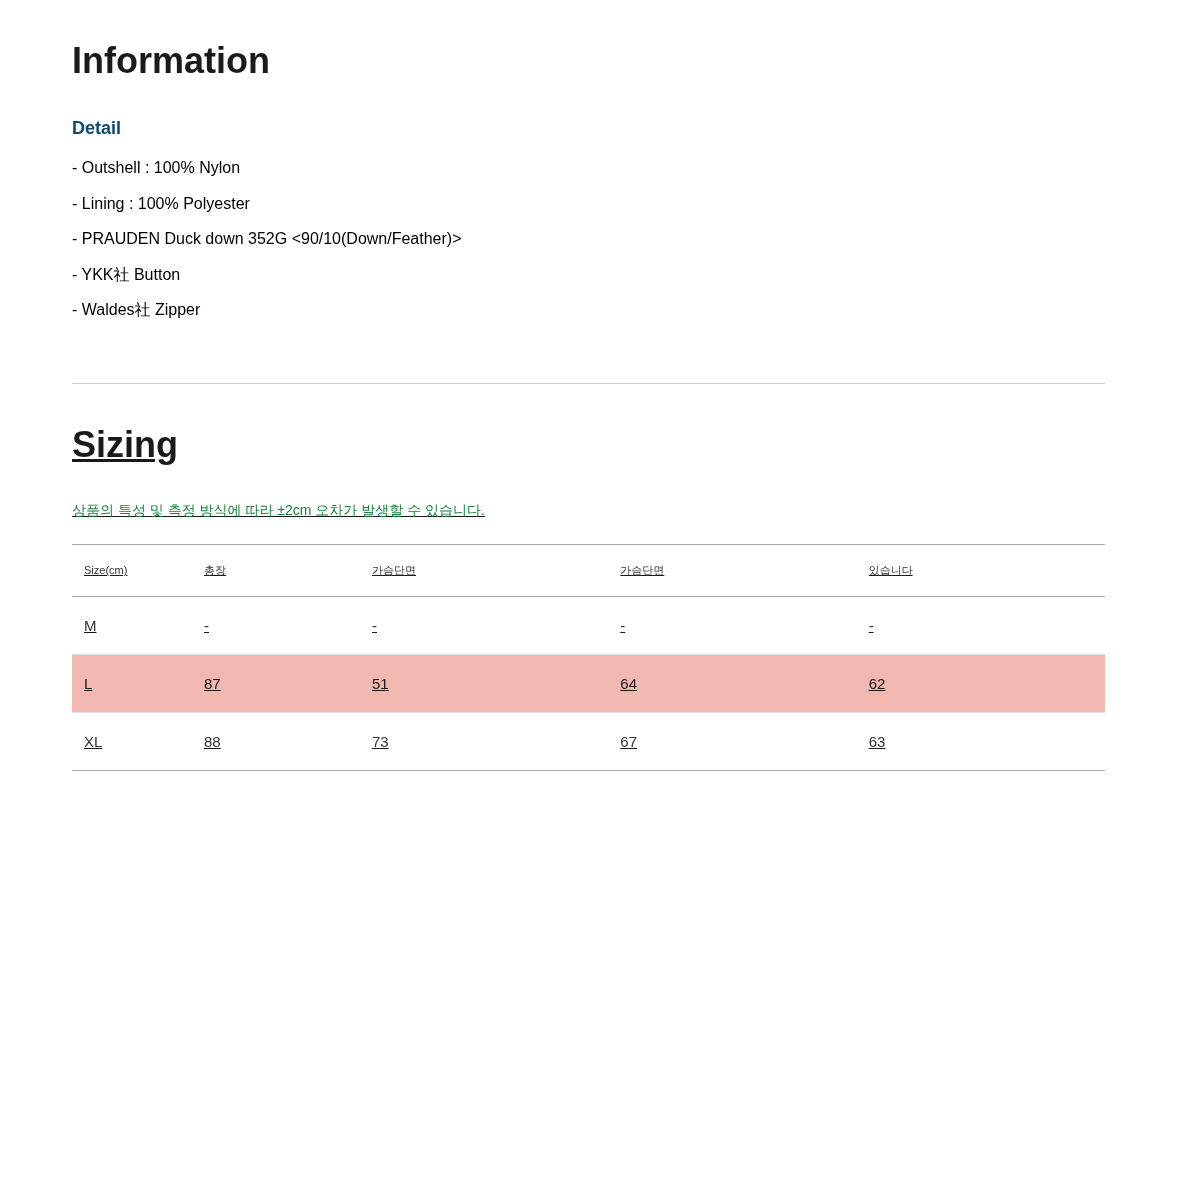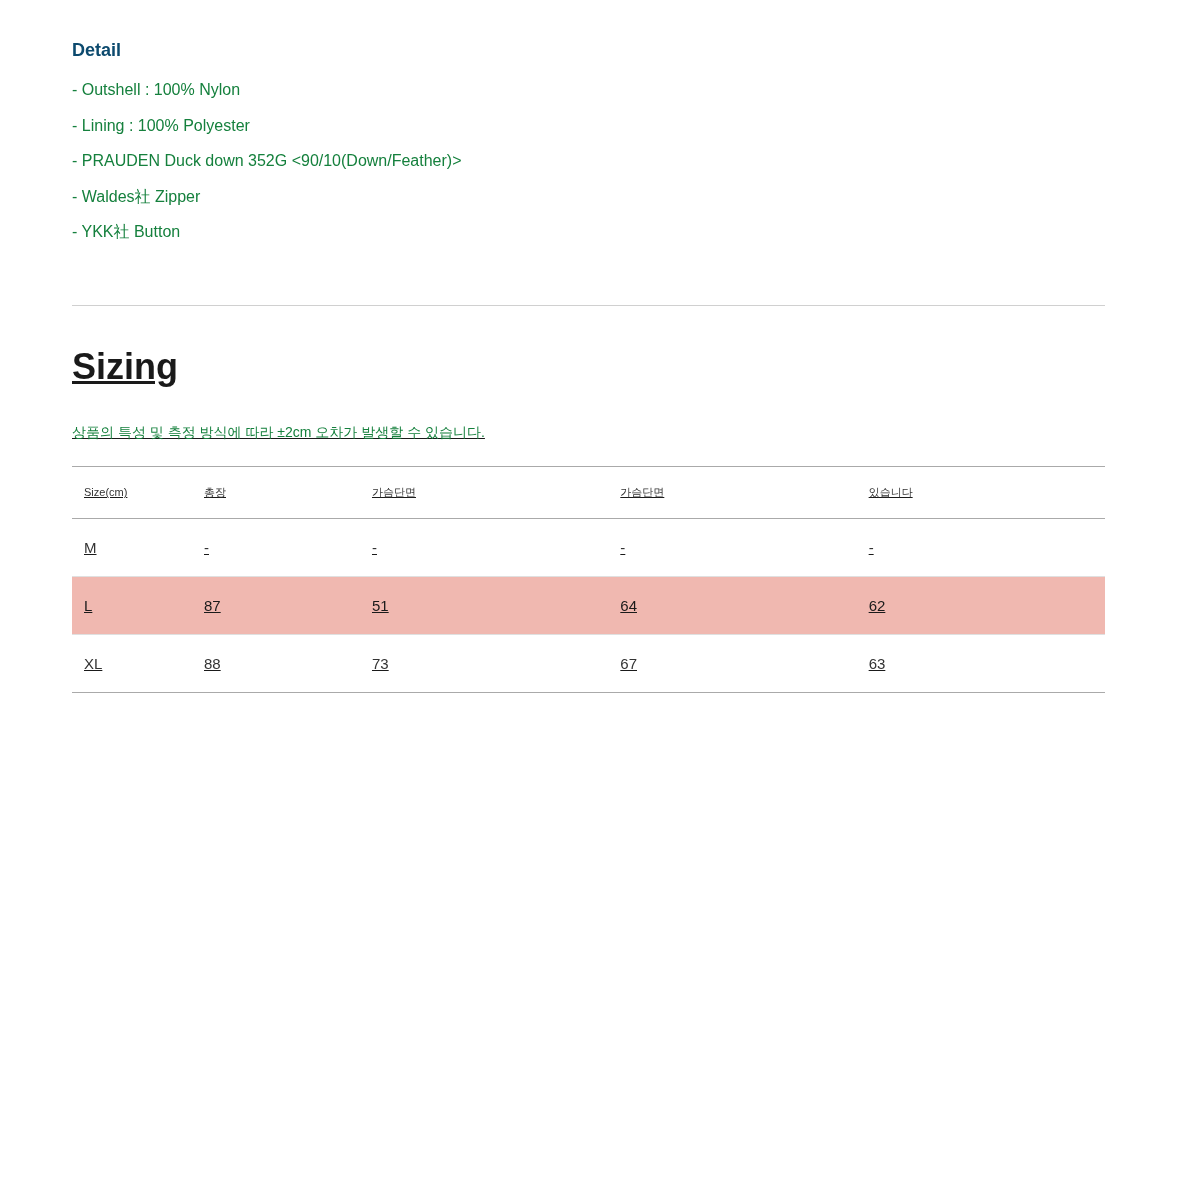--- a/index.html
+++ b/index.html
@@ -39,21 +39,21 @@
       color: #0c4a6e;
     }
 
     .detail-list {
       list-style: none;
       padding: 0;
     }
 
     .detail-list li {
       font-size: 16px;
-      color: #15803d;
+      color: #000000;
       margin-bottom: 10px;
       line-height: 1.6;
     }
 
     .divider {
       border: none;
       border-top: 1px solid #d0d0d0;
       margin: 40px 0;
     }
 
@@ -117,29 +117,30 @@
 
     tbody tr:last-child {
       border-bottom: 1px solid #aaaaaa;
     }
   </style>
 </head>
 <body>
 
 <div class="page-container">
 
+  <h1 class="section-title">Information</h1>
 
   <div class="detail-section">
     <h2 class="detail-heading">Detail</h2>
     <ul class="detail-list">
       <li>- Outshell : 100% Nylon</li>
       <li>- Lining : 100% Polyester</li>
       <li>- PRAUDEN Duck down 352G &lt;90/10(Down/Feather)&gt;</li>
+      <li>- YKK社 Button</li>
       <li>- Waldes社 Zipper</li>
-      <li>- YKK社 Button</li>
     </ul>
   </div>
 
   <hr class="divider">
 
   <div class="sizing-section">
     <h2 class="section-title">Sizing</h2>
     <p class="sizing-subtitle">상품의 특성 및 측정 방식에 따라 ±2cm 오차가 발생할 수 있습니다.</p>
 
     <div class="sizing-table-wrapper">

